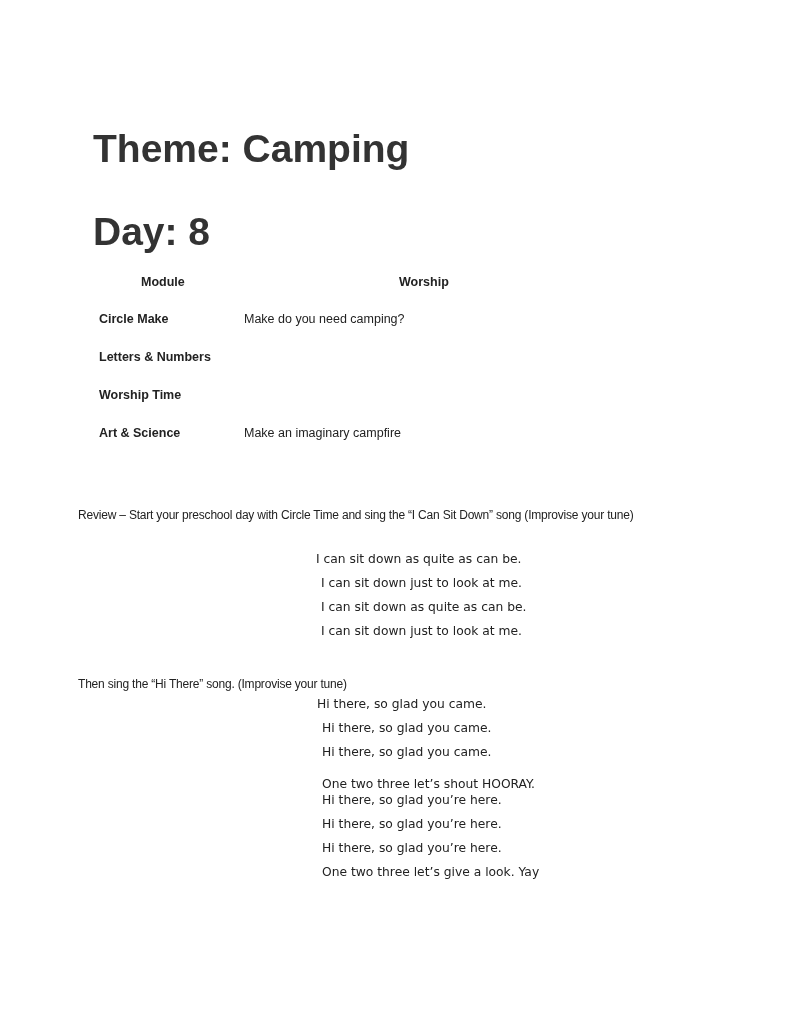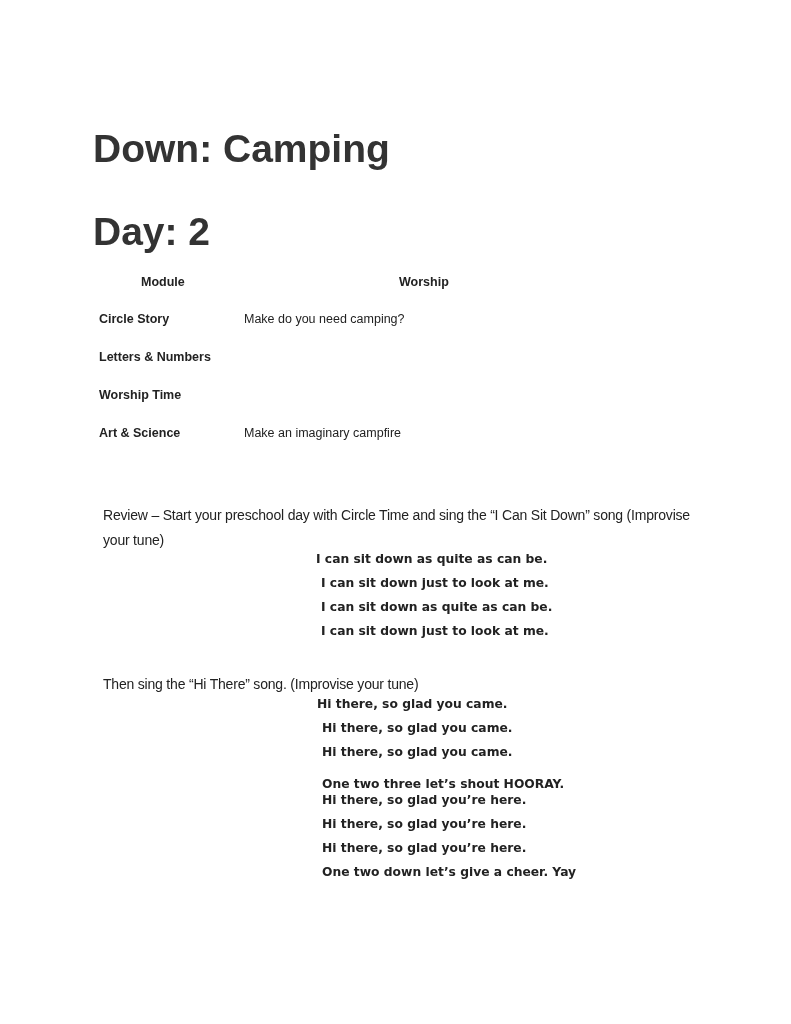--- a/index.html
+++ b/index.html
@@ -8,40 +8,40 @@
   .h1 { position: absolute; left: 93px; font-family: "Liberation Sans", sans-serif; font-weight: bold; font-size: 39px; color: #333333; line-height: 1; margin: 0; }
   .title { top: 129px; }
   .day { top: 212px; }
   .tbl { position: absolute; left: 93px; top: 270px; font-family: "Liberation Sans", sans-serif; font-size: 12.5px; color: #222; }
   .th { position: absolute; font-weight: bold; top: 5px; white-space: nowrap; }
   .th-module { left: 48px; }
   .th-activity { left: 306px; }
   .row { position: absolute; left: 0; width: 620px; height: 20px; }
   .mod { position: absolute; left: 6px; font-weight: bold; white-space: nowrap; }
   .act { position: absolute; left: 151px; white-space: nowrap; }
-  .para { position: absolute; left: 103px; font-family: "Liberation Sans", sans-serif; font-size: 14px; color: #222; line-height: 25px; letter-spacing: -0.2px; }
+  .para { position: absolute; left: 78px; font-family: "Liberation Sans", sans-serif; font-size: 12px; color: #222; line-height: 25px; letter-spacing: -0.2px; }
   .review { top: 503px; width: 610px; }
   .then { top: 672px; }
   .lyrics { position: absolute; font-family: "DejaVu Sans", sans-serif; font-size: 12.3px; color: #222; }
-  .lyric { position: absolute; white-space: nowrap; left: 0; font-weight: bold; }
+  .lyric { position: absolute; white-space: nowrap; left: 0; }
 </style>
 </head>
 <body>
 
 <div class="page">
 
-  <h1 class="h1 title">Down: Camping</h1>
-  <h1 class="h1 day">Day: 2</h1>
+  <h1 class="h1 title">Theme: Camping</h1>
+  <h1 class="h1 day">Day: 8</h1>
 
   <div class="tbl">
     <span class="th th-module">Module</span>
     <span class="th th-activity">Worship</span>
 
     <div class="row" style="top:42px;">
-      <span class="mod">Circle Story</span>
+      <span class="mod">Circle Make</span>
       <span class="act">Make do you need camping?</span>
     </div>
     <div class="row" style="top:80px;">
       <span class="mod">Letters &amp; Numbers</span>
       <span class="act"></span>
     </div>
     <div class="row" style="top:118px;">
       <span class="mod">Worship Time</span>
     </div>
     <div class="row" style="top:156px;">
@@ -62,16 +62,16 @@
   <p class="para then" style="margin:0;">Then sing the “Hi There” song. (Improvise your tune)</p>
 
   <div class="lyrics" style="left:317px; top:697px;">
     <span class="lyric" style="top:0px; left:0px;">Hi there, so glad you came.</span>
     <span class="lyric" style="top:24px; left:5px;">Hi there, so glad you came.</span>
     <span class="lyric" style="top:48px; left:5px;">Hi there, so glad you came.</span>
     <span class="lyric" style="top:80px; left:5px;">One two three let’s shout HOORAY.</span>
     <span class="lyric" style="top:96px; left:5px;">Hi there, so glad you’re here.</span>
     <span class="lyric" style="top:120px; left:5px;">Hi there, so glad you’re here.</span>
     <span class="lyric" style="top:144px; left:5px;">Hi there, so glad you’re here.</span>
-    <span class="lyric" style="top:168px; left:5px;">One two down let’s give a cheer. Yay</span>
+    <span class="lyric" style="top:168px; left:5px;">One two three let’s give a look. Yay</span>
   </div>
 
 </div>
 
 </body></html>

